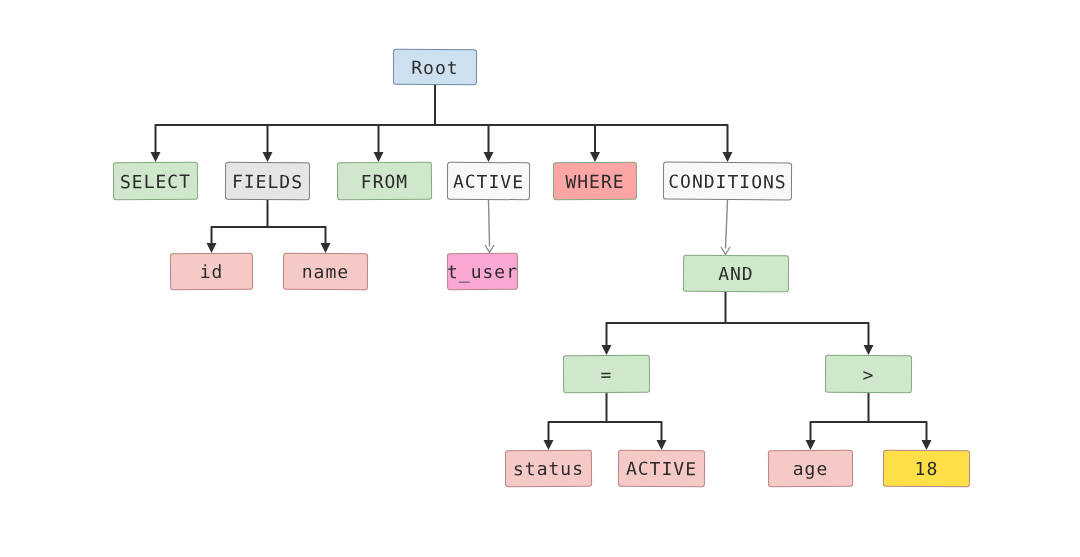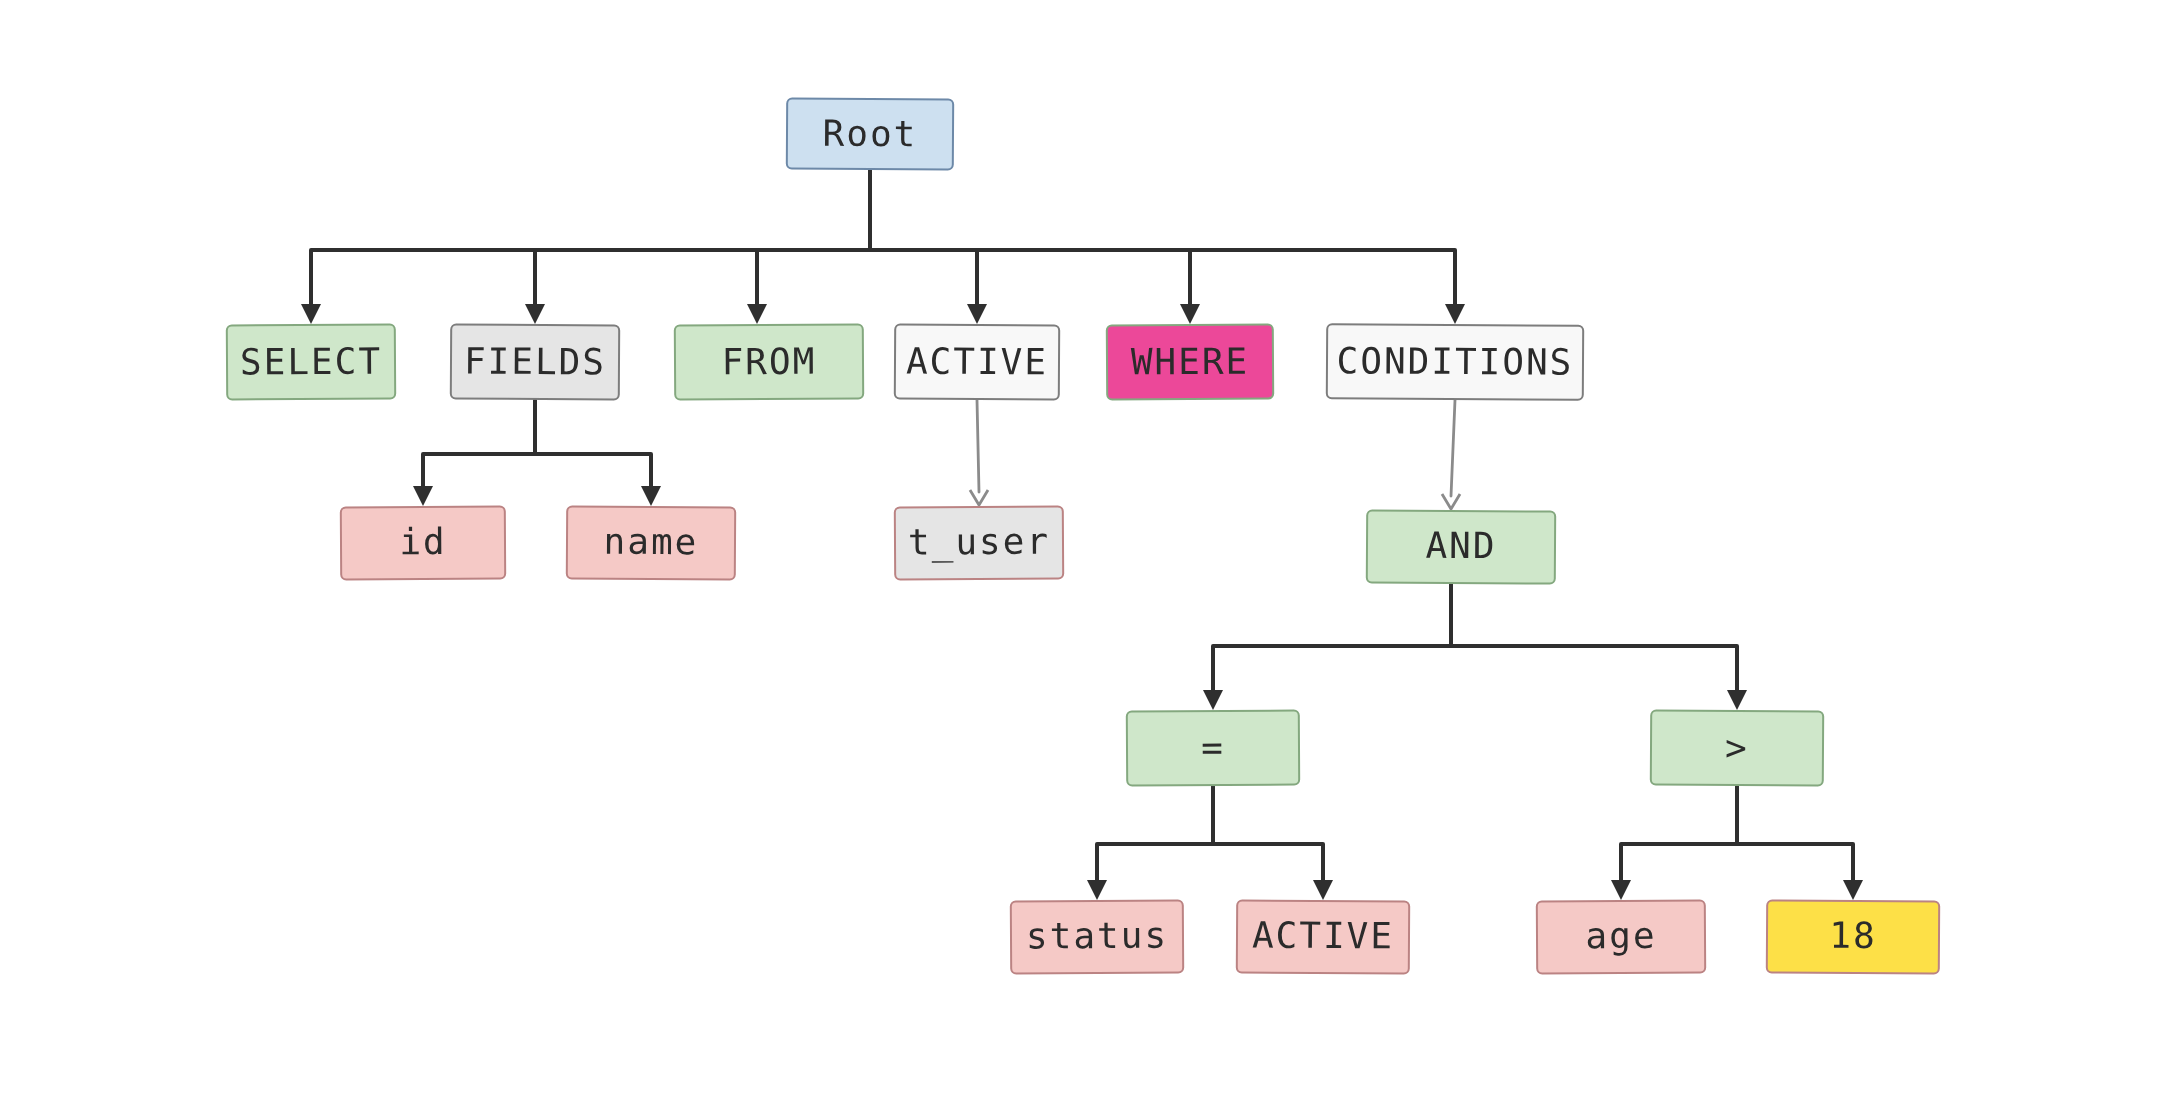--- a/index.html
+++ b/index.html
@@ -66,26 +66,26 @@
       <polyline points="485,245 489.5,252.5 494,245" fill="none" stroke="#8b8b8b" stroke-width="1.4"></polyline>
       <path d="M727.5,200 L725.5,248" stroke="#8b8b8b" stroke-width="1.4" fill="none" stroke-linecap="round" stroke-linejoin="round"></path>
       <polyline points="721,247 725.5,254.5 730,247" fill="none" stroke="#8b8b8b" stroke-width="1.4"></polyline>
     </svg>
   <div id="nodes">
       <div class="node tilt-b" style="left: 393px; top: 49px; width: 84px; height: 36px; background: rgb(205, 224, 240); border: 1.7px solid rgb(109, 137, 168);">Root</div>
       <div class="node tilt-a" style="left: 113px; top: 162px; width: 85px; height: 38px; background: rgb(207, 231, 202); border: 1.7px solid rgb(132, 168, 127);">SELECT</div>
       <div class="node tilt-b" style="left: 225px; top: 162px; width: 85px; height: 38px; background: #e5e5e5; border: 1.7px solid rgb(125, 125, 125);">FIELDS</div>
       <div class="node tilt-a" style="left: 337px; top: 162px; width: 95px; height: 38px; background: rgb(207, 231, 202); border: 1.7px solid rgb(132, 168, 127);">FROM</div>
       <div class="node tilt-b" style="left: 447px; top: 162px; width: 83px; height: 38px; background: rgb(248, 248, 248); border: 1.7px solid rgb(125, 125, 125);">ACTIVE</div>
-      <div class="node tilt-a" style="left: 553px; top: 162px; width: 84px; height: 38px; background: #ec4899; border: 1.7px solid rgb(132, 168, 127);">WHERE</div>
+      <div class="node tilt-a" style="left: 553px; top: 162px; width: 84px; height: 38px; background: #fca5a5; border: 1.7px solid rgb(132, 168, 127);">WHERE</div>
       <div class="node tilt-b" style="left: 663px; top: 162px; width: 129px; height: 38px; background: rgb(248, 248, 248); border: 1.7px solid rgb(125, 125, 125);">CONDITIONS</div>
       <div class="node tilt-a" style="left: 170px; top: 253px; width: 83px; height: 37px; background: rgb(245, 201, 198); border: 1.7px solid rgb(187, 131, 131);">id</div>
       <div class="node tilt-b" style="left: 283px; top: 253px; width: 85px; height: 37px; background: rgb(245, 201, 198); border: 1.7px solid rgb(187, 131, 131);">name</div>
-      <div class="node tilt-a" style="left: 447px; top: 253px; width: 85px; height: 37px; background: #e5e5e5; border: 1.7px solid rgb(187, 131, 131);">t_user</div>
-      <div class="node tilt-b" style="left: 683px; top: 255px; width: 95px; height: 37px; background: rgb(207, 231, 202); border: 1.7px solid rgb(132, 168, 127);">AND</div>
+      <div class="node tilt-a" style="left: 447px; top: 253px; width: 71px; height: 37px; background: #f9a8d4; border: 1.7px solid rgb(187, 131, 131);">t_user</div>
+      <div class="node tilt-b" style="left: 683px; top: 255px; width: 106px; height: 37px; background: rgb(207, 231, 202); border: 1.7px solid rgb(132, 168, 127);">AND</div>
       <div class="node tilt-a" style="left: 563px; top: 355px; width: 87px; height: 38px; background: rgb(207, 231, 202); border: 1.7px solid rgb(132, 168, 127);">=</div>
       <div class="node tilt-b" style="left: 825px; top: 355px; width: 87px; height: 38px; background: rgb(207, 231, 202); border: 1.7px solid rgb(132, 168, 127);">&gt;</div>
       <div class="node tilt-a" style="left: 505px; top: 450px; width: 87px; height: 37px; background: rgb(245, 201, 198); border: 1.7px solid rgb(187, 131, 131);">status</div>
       <div class="node tilt-b" style="left: 618px; top: 450px; width: 87px; height: 37px; background: rgb(245, 201, 198); border: 1.7px solid rgb(187, 131, 131);">ACTIVE</div>
       <div class="node tilt-a" style="left: 768px; top: 450px; width: 85px; height: 37px; background: rgb(245, 201, 198); border: 1.7px solid rgb(187, 131, 131);">age</div>
       <div class="node tilt-b" style="left: 883px; top: 450px; width: 87px; height: 37px; background: #fde047; border: 1.7px solid rgb(187, 131, 131);">18</div>
     </div>
 </div>
 
 </body></html>

